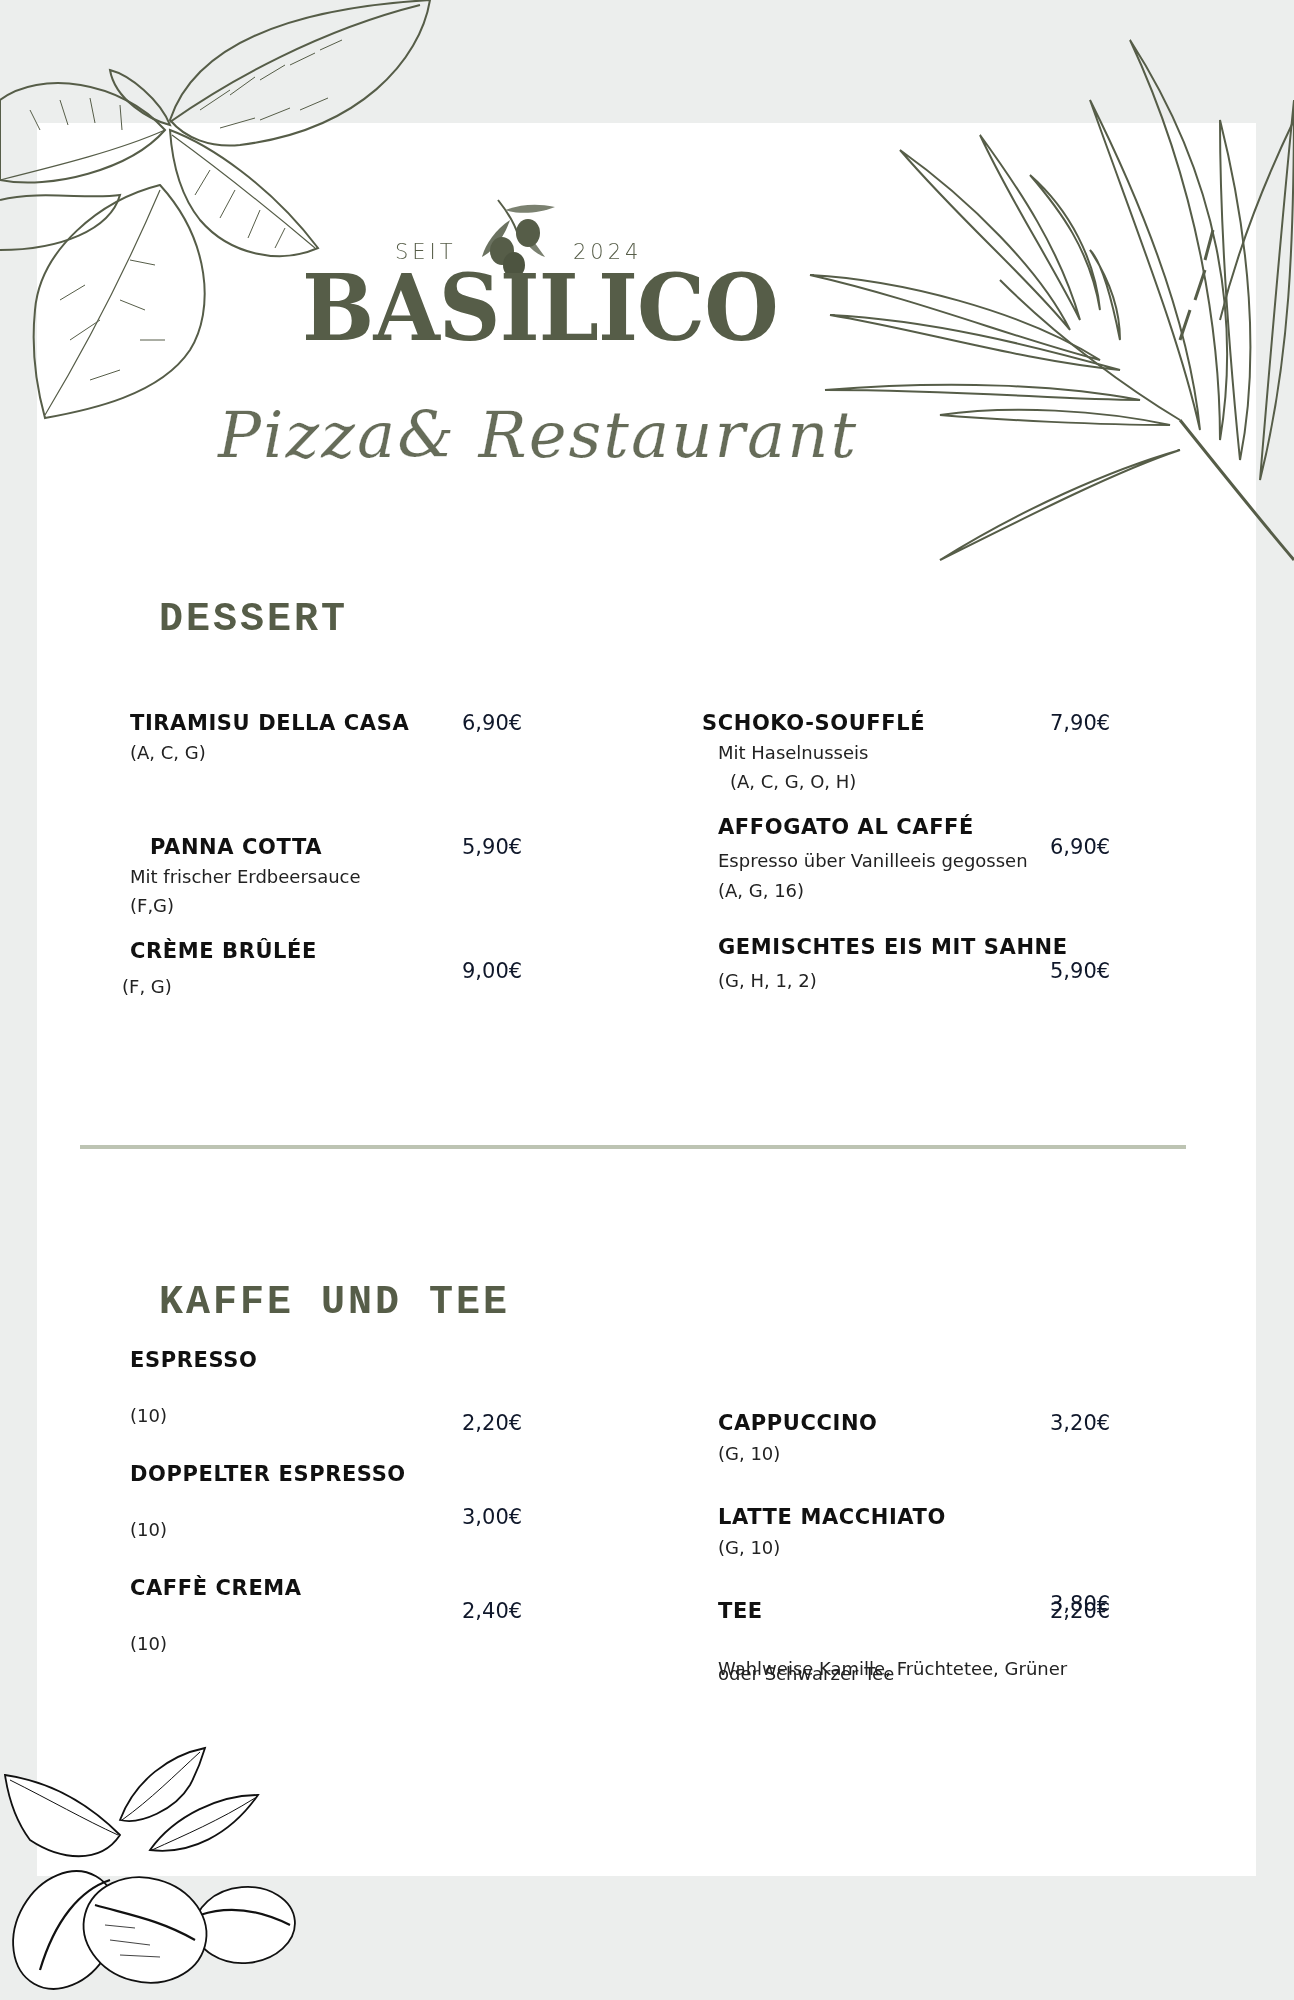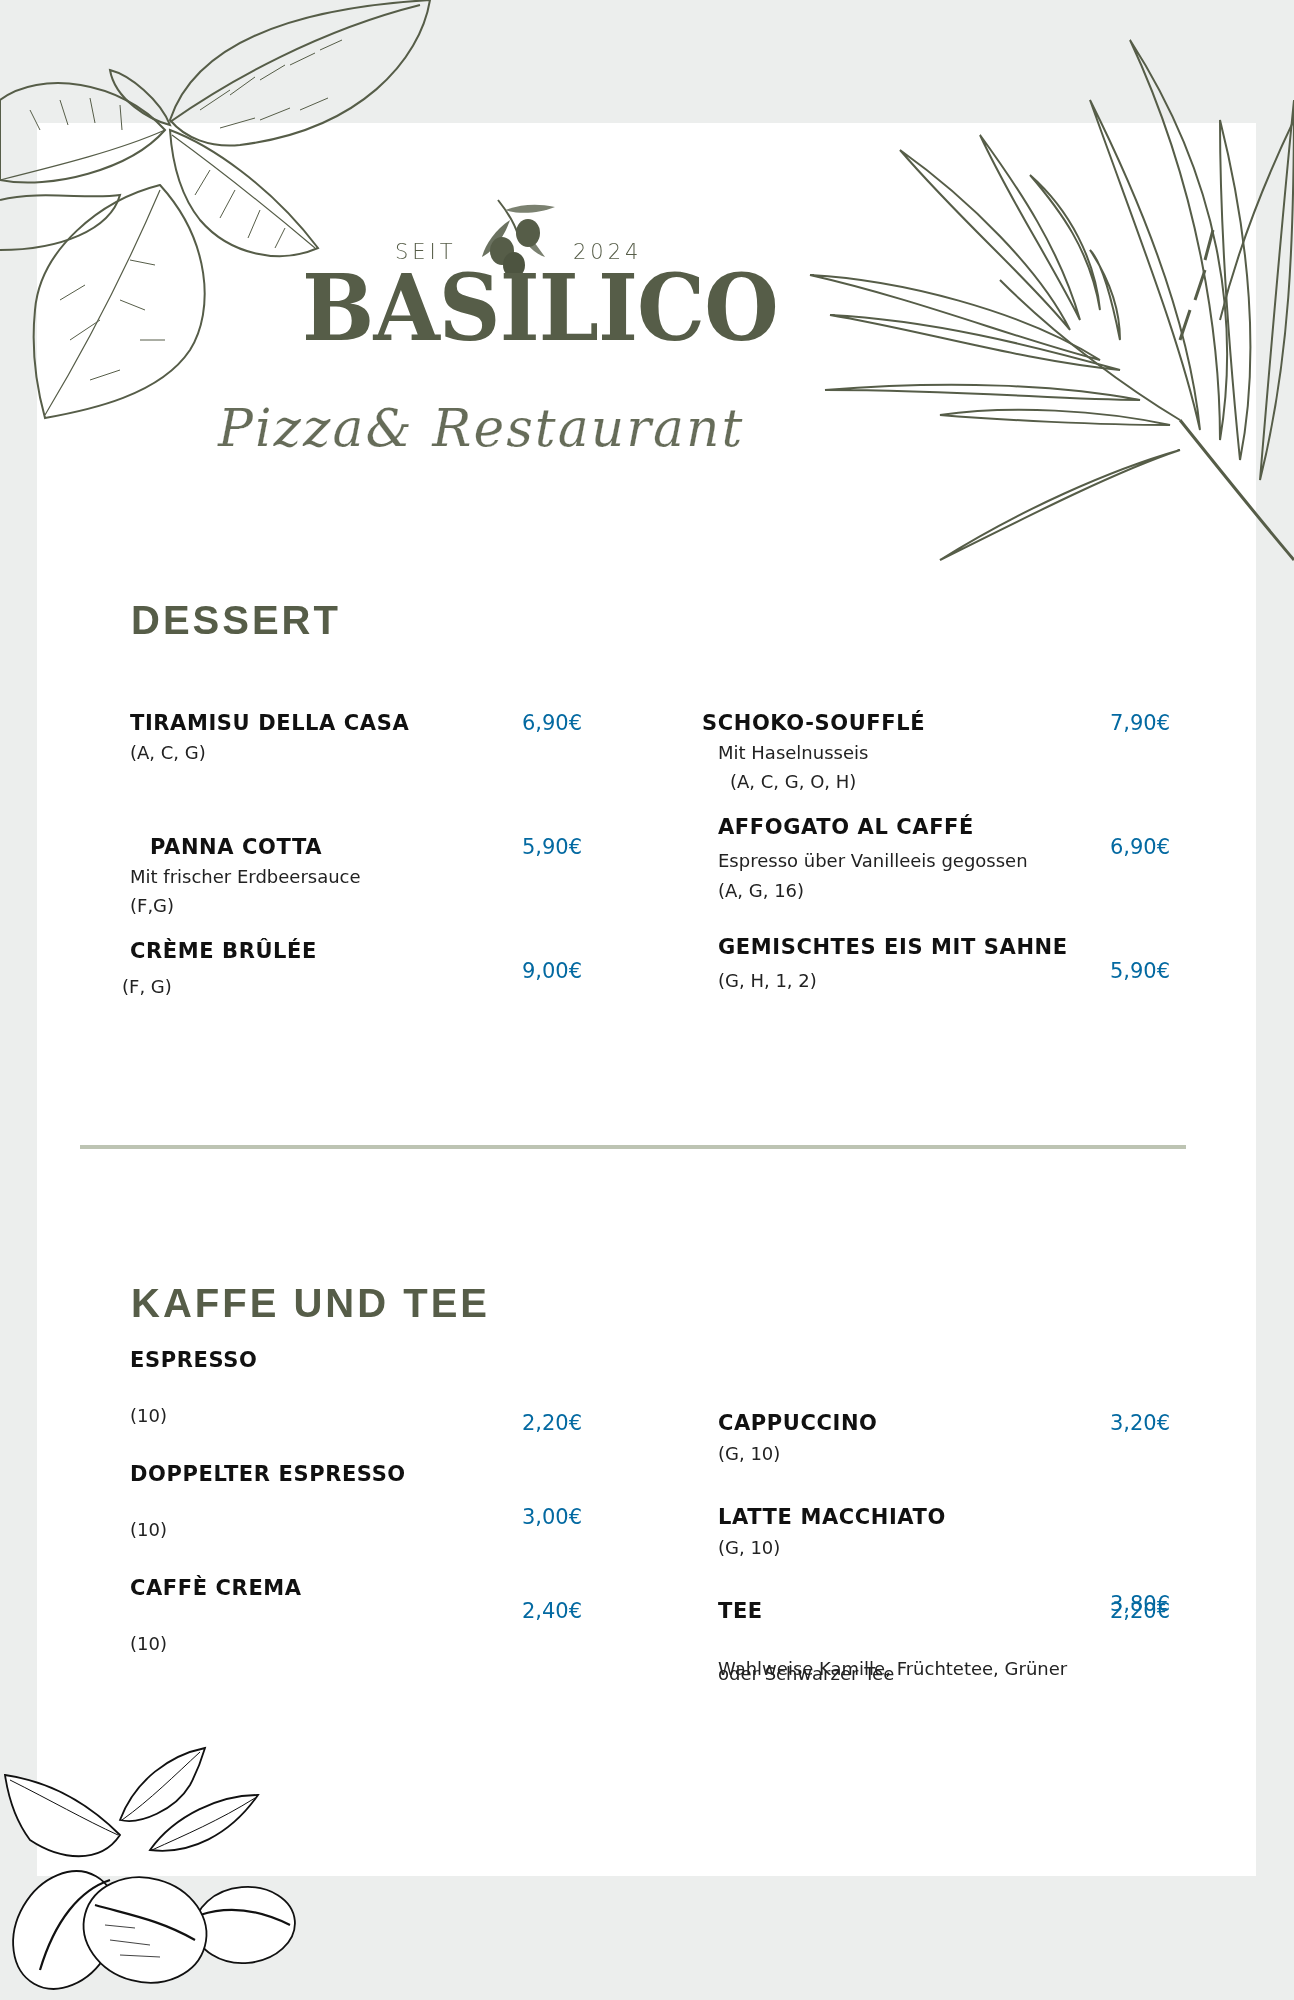--- a/index.html
+++ b/index.html
@@ -40,37 +40,38 @@
       color: #565d48;
       letter-spacing: -1px;
       transform: scaleX(0.93);
       transform-origin: left top;
     }
     .script {
       position: absolute;
       left: 218px; top: 398px;
       font-family: "DejaVu Serif", serif;
       font-style: italic;
-      font-size: 52px;
+      font-size: 64px;
       font-weight: normal;
       color: #565d48;
       letter-spacing: 2px;
       opacity: 0.9;
       -webkit-text-stroke: 0.2px #ffffff;
     }
 
     
     .section-title {
       position: absolute;
-      font-family: Liberation Sans, sans-serif;
+      font-family: Liberation Mono, monospace;
       font-weight: bold;
       font-size: 40px;
       letter-spacing: 3px;
       color: #565d48;
       line-height: 1;
+      margin-left: 28px;
     }
 
     
     .item-name {
       position: absolute;
       font-family: "DejaVu Sans", sans-serif;
       font-weight: bold;
       font-size: 21px;
       letter-spacing: 0.6px;
       color: #111111;
@@ -83,22 +84,22 @@
       font-size: 18px;
       color: #222222;
       white-space: nowrap;
       line-height: 1;
       font-weight: normal;
     }
     .price {
       position: absolute;
       font-family: "DejaVu Sans", sans-serif;
       font-size: 21px;
-      color: #0369a1;
-      text-align: right;
+      color: #0f172a;
+      text-align: left;
       width: 120px;
       line-height: 1;
       white-space: nowrap;
     }
     .price.left { left: 462px; }
     .price.right { left: 1050px; }
 
     .divider {
       position: absolute;
       left: 80px; top: 1145px;

